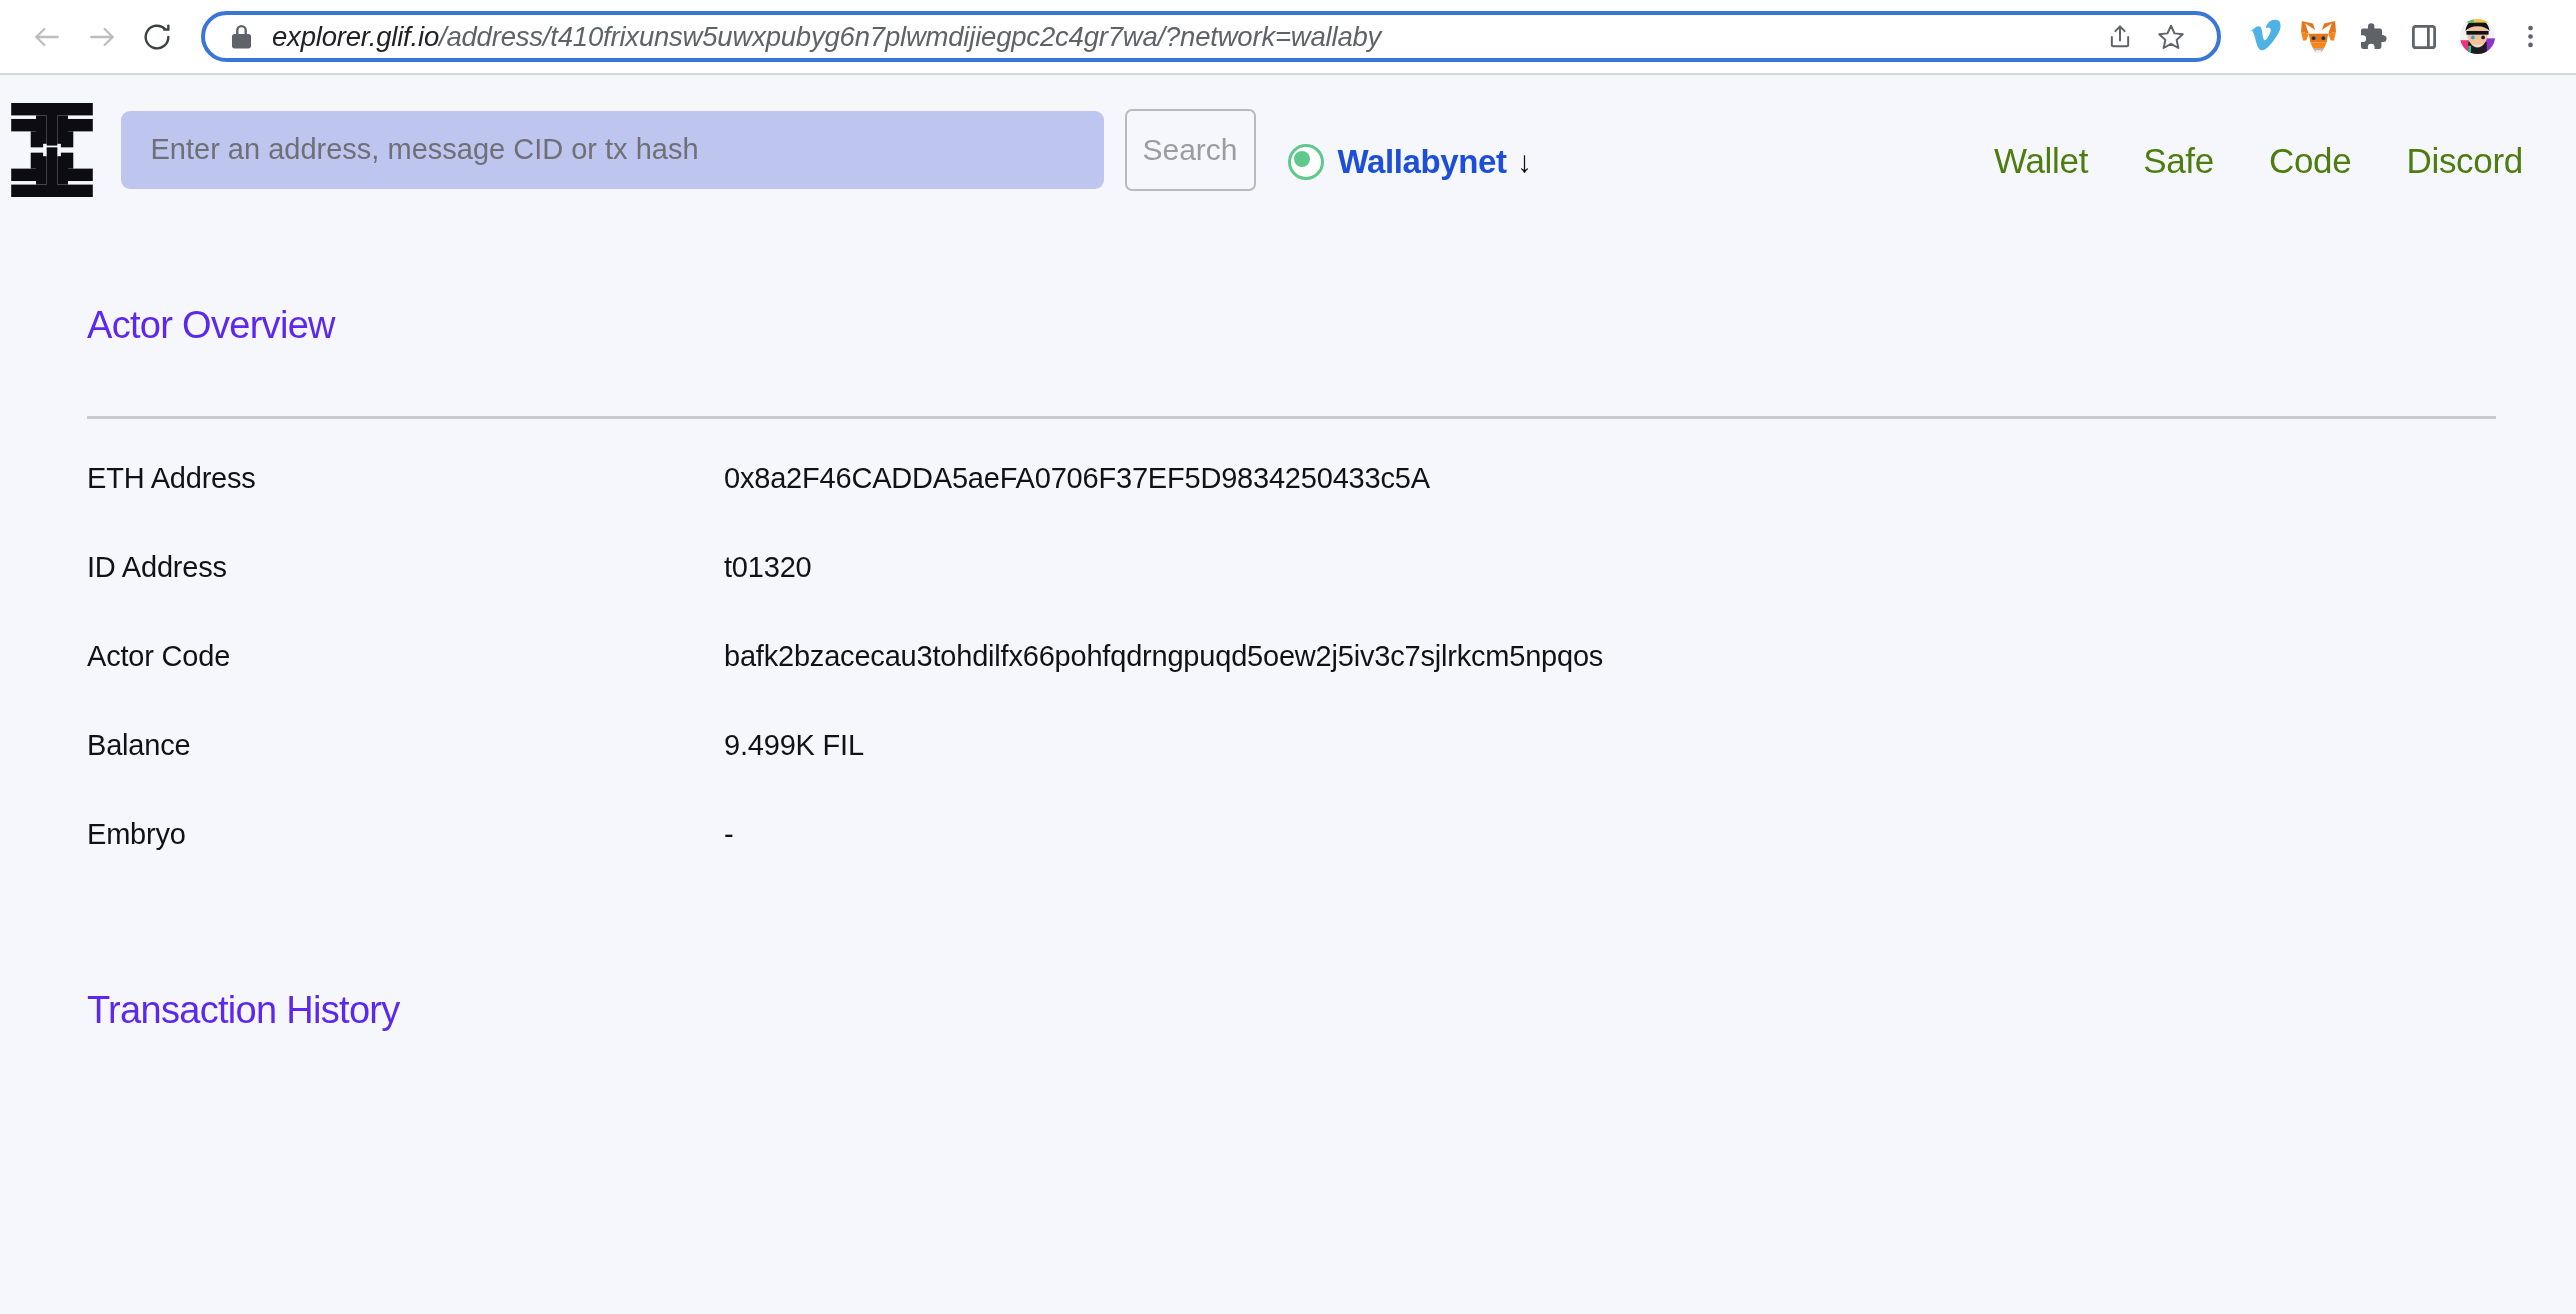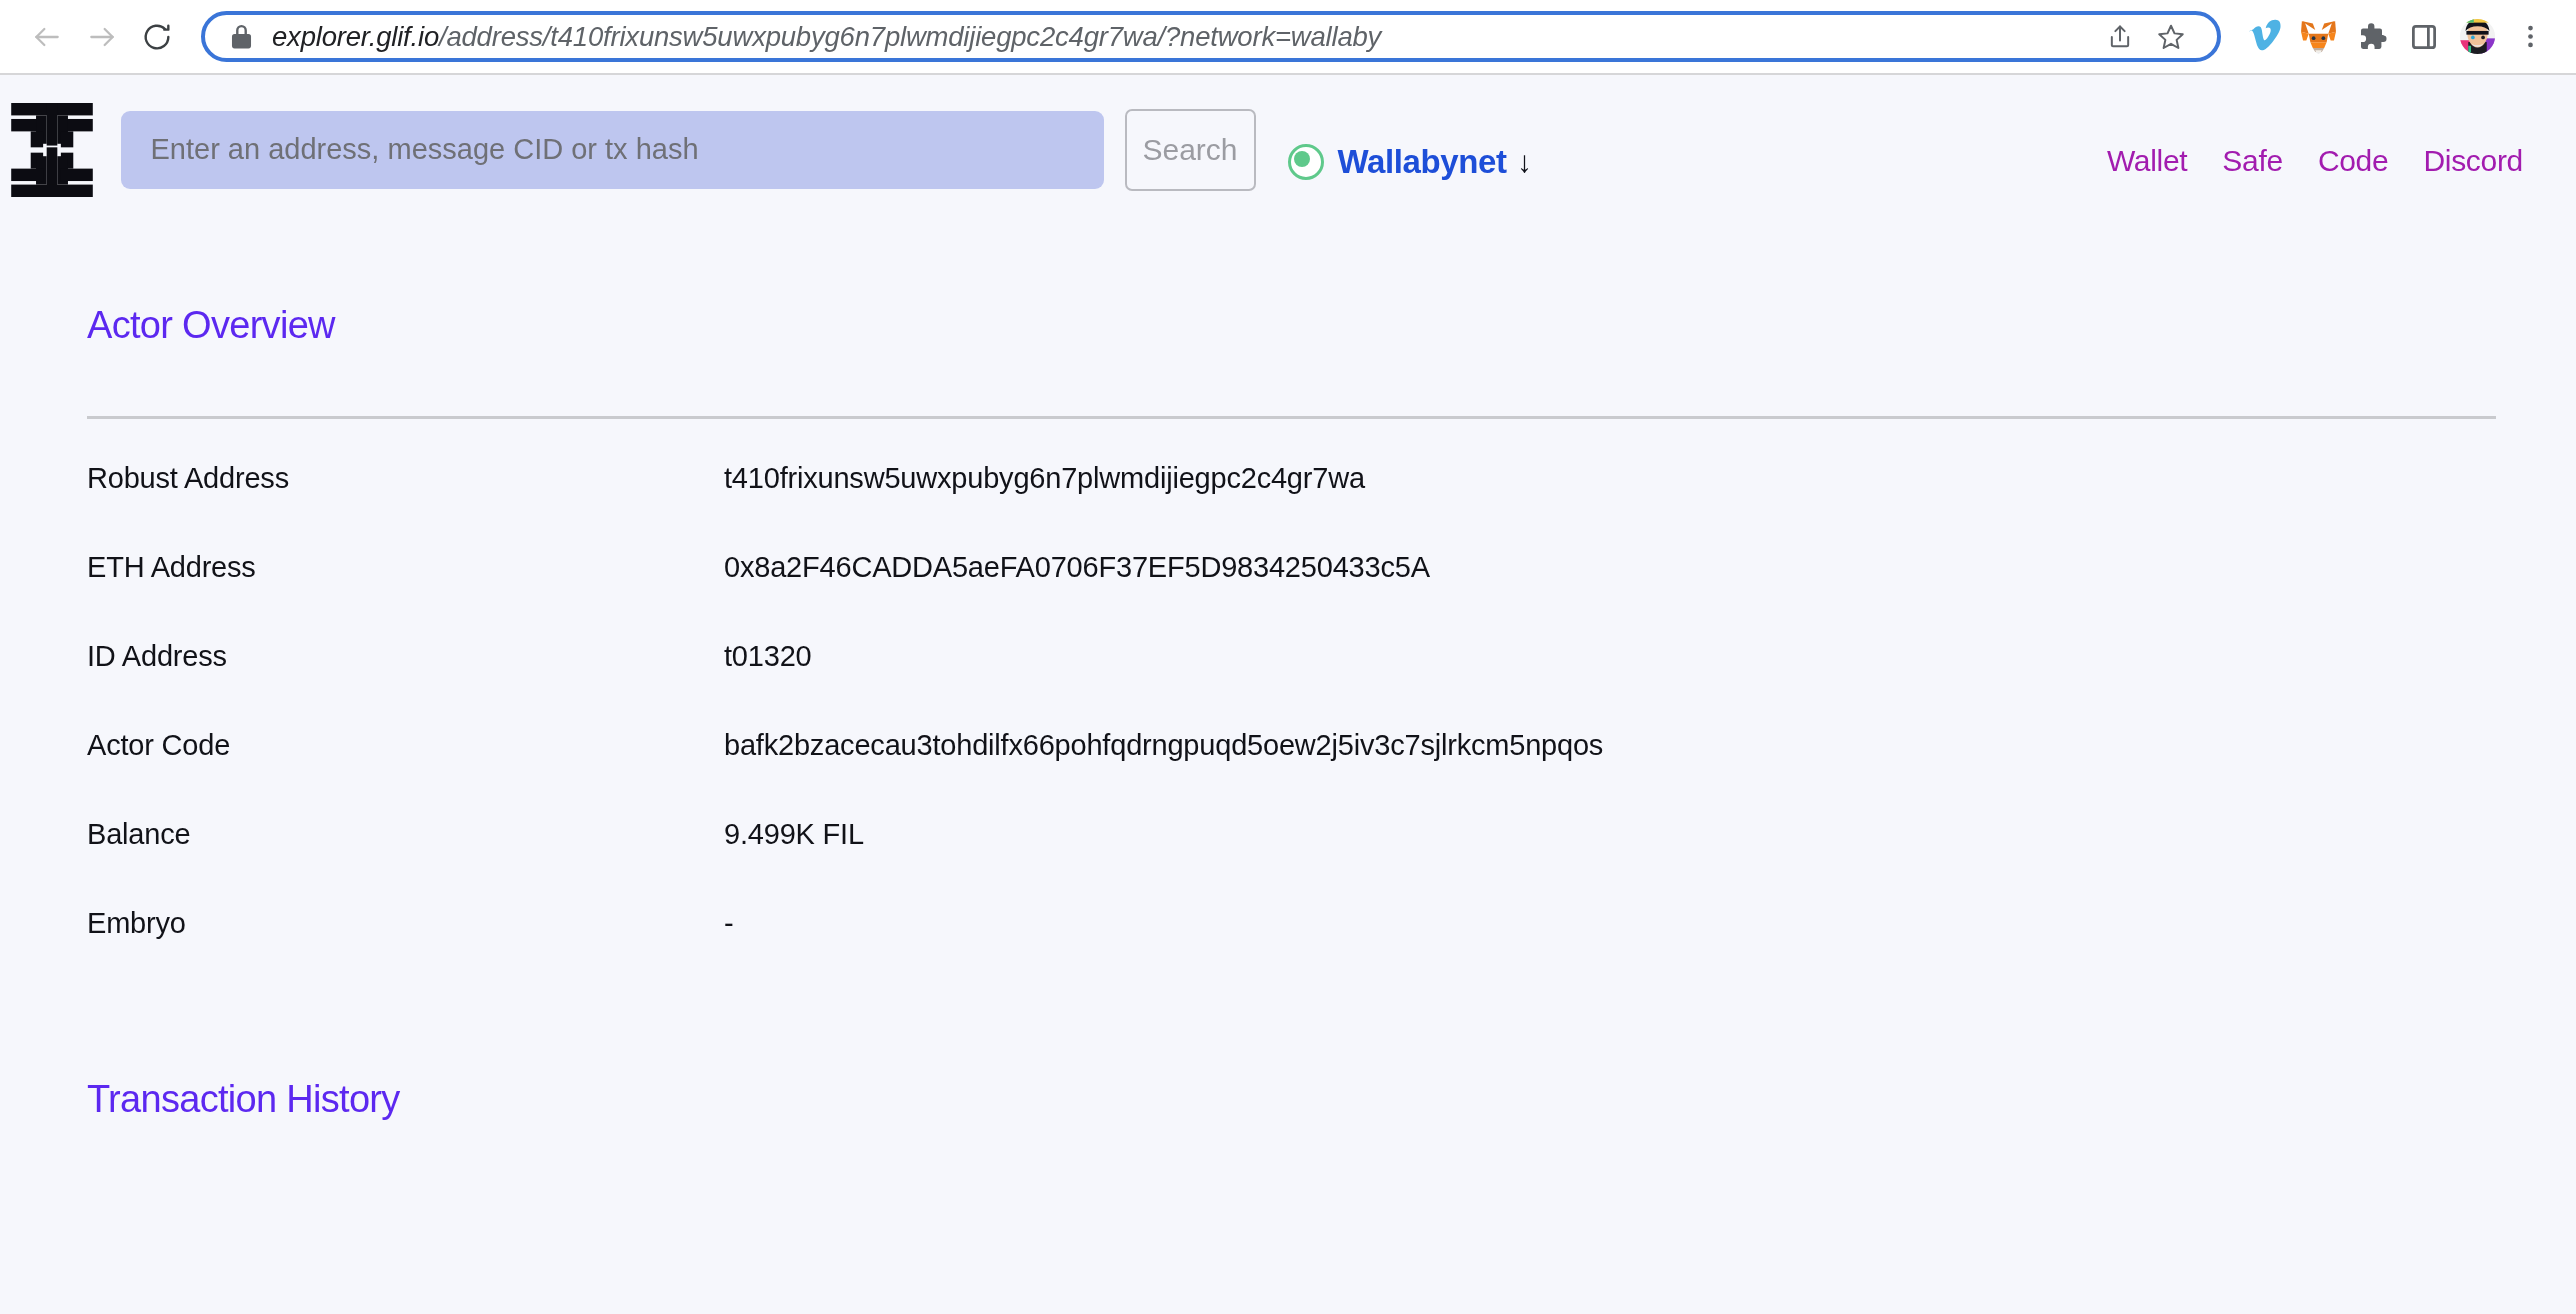--- a/index.html
+++ b/index.html
@@ -173,24 +173,24 @@
     line-height: 1;
   }
 
   .nav-links {
     margin-left: auto;
     display: flex;
     align-items: center;
     margin-top: 23px;
   }
   .nav-link {
-    font-size: 30px;
-    color: #a21caf;
+    font-size: 35px;
+    color: #4d7c0f;
     text-decoration: none;
-    margin-left: 35px;
+    margin-left: 55px;
     letter-spacing: -0.3px;
     cursor: pointer;
     white-space: nowrap;
   }
 
   
   .page {
     padding: 0 0 0 0;
     background: #f6f7fc;
     position: relative;
@@ -406,24 +406,20 @@
 
 <div class="page">
   <div class="content-wrap">
 
     <h1 class="section-title">Actor Overview</h1>
 
     <div class="divider"></div>
 
     <div class="kv-table">
 
-      <div class="kv-row">
-        <div class="kv-key">Robust Address</div>
-        <div class="kv-val">t410frixunsw5uwxpubyg6n7plwmdijiegpc2c4gr7wa</div>
-      </div>
 
       <div class="kv-row">
         <div class="kv-key">ETH Address</div>
         <div class="kv-val">0x8a2F46CADDA5aeFA0706F37EF5D9834250433c5A</div>
       </div>
 
       <div class="kv-row">
         <div class="kv-key">ID Address</div>
         <div class="kv-val">t01320</div>
       </div>

